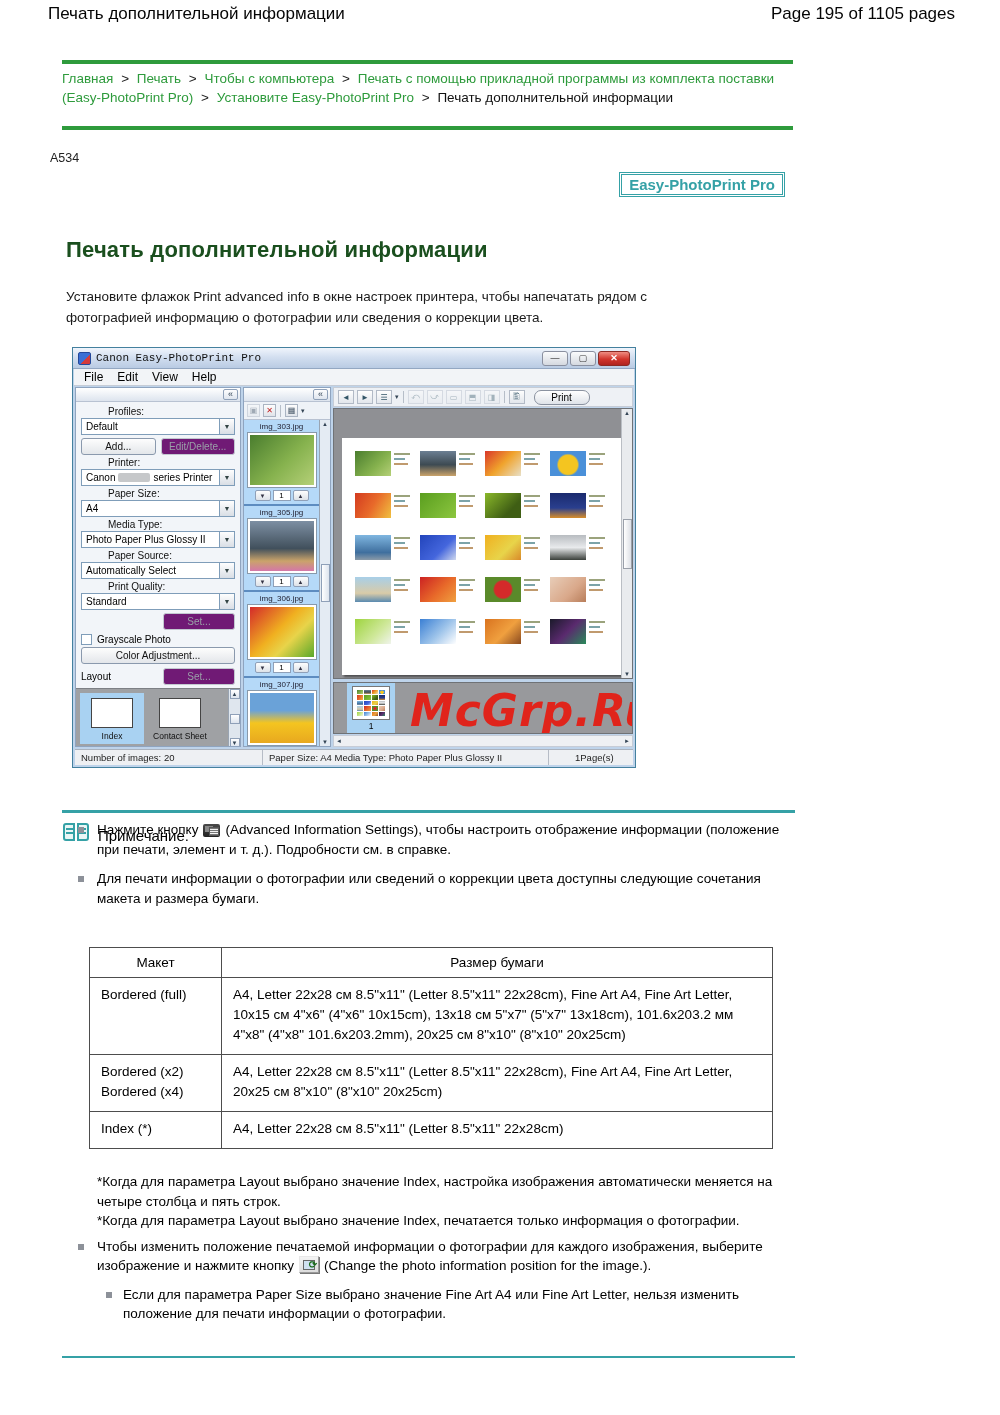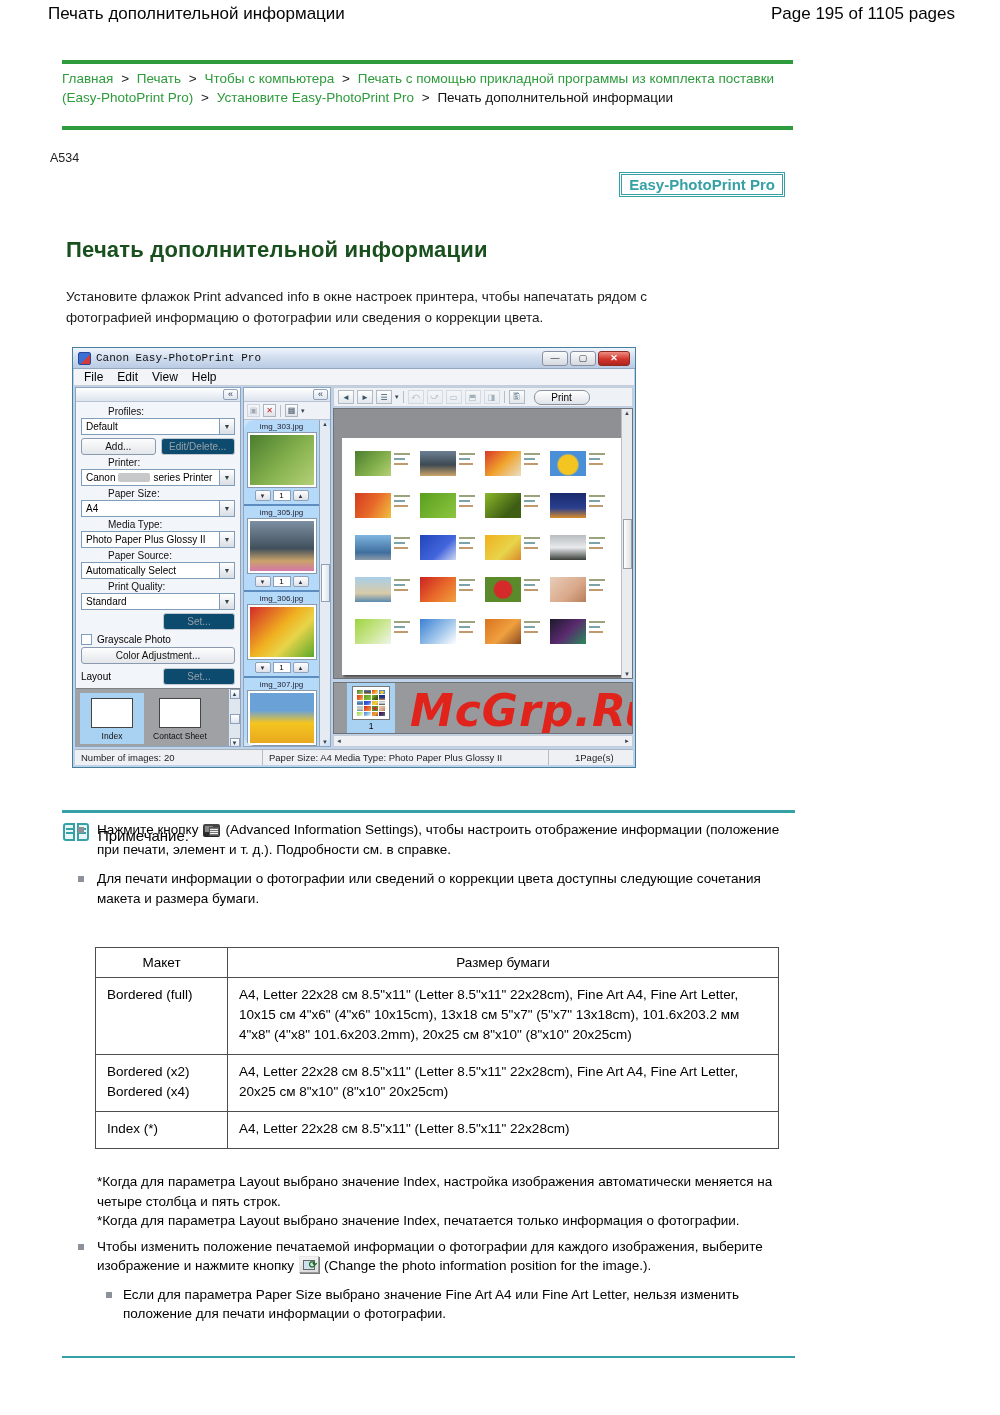--- a/index.html
+++ b/index.html
@@ -31,21 +31,21 @@
   .bullet-item .sq { position:absolute; left:12px; top:7px; width:6px; height:6px; background:#8d9199; }
   .inline-icon { display:inline-block; vertical-align:-3px; margin:0 5px; }
   .adv-icon { width:17px; height:13px; background:linear-gradient(#4a4a4a,#222); border-radius:2px; position:relative; }
   .adv-icon:before { content:""; position:absolute; left:2px; top:2px; width:8px; height:6px; background:#888; }
   .adv-icon:after { content:""; position:absolute; right:1px; bottom:1px; width:8px; height:7px; background:#f2f2f2; border:1px solid #555; background-image:linear-gradient(#777 1px,transparent 1px); background-size:100% 2px; }
   .chg-icon { width:20px; height:17px; border:1px solid #9a9a9a; border-top-color:#e8e8e8; border-left-color:#e8e8e8; background:linear-gradient(#f4f4f4,#dcdcdc); position:relative; box-shadow:1px 1px 0 #777; }
   .chg-icon:before { content:""; position:absolute; left:3px; top:3px; width:10px; height:8px; background:#cfe0ef; border:1px solid #666; }
   .chg-icon:after { content:"⟳"; position:absolute; right:1px; bottom:-2px; font-size:10px; color:#1a6a1a; font-weight:bold; }
 
   
-  table.combo { position:absolute; top:947px; left:95px; width:684px; border-collapse:collapse; font-size:13.5px; }
+  table.combo { position:absolute; top:947px; left:89px; width:684px; border-collapse:collapse; font-size:13.5px; }
   table.combo th, table.combo td { border:1.5px solid #4d4d4d; vertical-align:top; }
   table.combo th { font-weight:normal; text-align:center; padding:7px 4px; }
   table.combo td { padding:7px 11px 9px; line-height:20px; }
   td.col-layout { width:132px; }
 
   
   .bottom-block { position:absolute; top:1172px; left:66px; width:724px; font-size:13.5px; line-height:19.5px; }
   .footnotes { padding-left:31px; margin-bottom:6px; }
   .sub-bullet { position:relative; padding-left:57px; margin-top:2px; }
   .sub-bullet .sq { left:40px; }
@@ -72,21 +72,21 @@
 
   
   .left-panel { width:166px; background:#f2f5f9; border:1px solid #8fa4bf; display:flex; flex-direction:column; overflow:hidden; }
   .lp { padding:2px 5px 0; }
   .lbl { font-size:10px; color:#101010; margin:2px 0 1px;padding-left:27px; }
   .dd { height:17px; border:1px solid #7f9db9; background:#fff; display:flex; align-items:center; font-size:10px; }
   .dd .dd-val { flex:1; padding:0 4px; white-space:nowrap; overflow:hidden; }
   .dd-arrow { width:15px; height:100%; border-left:1px solid #7f9db9; background:linear-gradient(#fefefe,#d9dee5); font-size:7px; display:flex; align-items:center; justify-content:center; color:#344; }
   .blurred-model { display:inline-block; width:32px; height:9px; background:#c6c8ca; border-radius:2px; margin:0 3px; vertical-align:-1px; }
   .btn { height:17px; border:1px solid #8a99ad; border-radius:3px; background:linear-gradient(#fdfdfd,#e3e6ea); font-size:10px; display:flex; align-items:center; justify-content:center; color:#111; }
-  .btn.disabled { color:#9aa0a8; border-color:#c2c8d0; background:#0c4a6e; }
+  .btn.disabled { color:#9aa0a8; border-color:#c2c8d0; background:#701a75; }
   .btn-row { display:flex; gap:5px; margin:3px 0 1px; }
   .btn-row .btn { flex:1; }
   .set-row { display:flex; justify-content:flex-end; margin:3px 0 1px; }
   .set-row .btn { width:72px; }
   .chk-row { display:flex; align-items:center; gap:5px; margin:4px 0 2px; }
   .chk { width:11px; height:11px; border:1px solid #7f9db9; background:#fff; font-size:9px; line-height:10px; text-align:center; color:#1a5c2a; }
   .layout-row { display:flex; align-items:center; justify-content:space-between; margin:4px 0 3px; }
   .layout-row .btn { width:72px; }
   .gallery { background:#9fa1a4; border-top:1px solid #7d8085; flex:1; min-height:60px; display:flex; padding:4px 0 4px 4px; gap:4px; position:relative; overflow:hidden; }
   .gal-item { width:64px; display:flex; flex-direction:column; align-items:center; padding-top:5px; gap:3px; font-size:8.5px; text-align:center; color:#101010; }
@@ -95,21 +95,21 @@
   .sheet .rows { width:100%; height:100%; background-image:repeating-linear-gradient(#9a9a9a 0 1px, transparent 1px 4px), repeating-linear-gradient(90deg,#9a9a9a 0 1px, transparent 1px 5px); }
   .gal-scroll { position:absolute; right:0; top:0; bottom:0; width:12px; background:#dfe6ee; border-left:1px solid #99a4b2; display:flex; flex-direction:column; justify-content:space-between; align-items:center; font-size:6px; color:#345; }
   .gal-scroll .box { width:10px; height:10px; border:1px solid #8fa0b8; background:linear-gradient(#fff,#dde4ee); display:flex; align-items:center; justify-content:center; }
 
   
   .mid-panel { width:88px; background:#cfe4f9; border:1px solid #8fa4bf; display:flex; flex-direction:column; overflow:hidden; }
   .mid-toolbar { height:18px; display:flex; align-items:center; gap:3px; padding:0 3px; background:#eef2f7; border-bottom:1px solid #b8c2d2; }
   .tb-ico { width:13px; height:13px; border:1px solid #aab4c2; background:linear-gradient(#fdfdfd,#e0e4ea); font-size:8px; display:flex; align-items:center; justify-content:center; color:#456; }
   .tb-ico.dim { opacity:.45; }
   .tb-sep { width:1px; height:12px; background:#b6bec8; margin:0 1px; }
-  .mid-body { flex:1; display:flex; overflow:hidden;border-radius:11px; }
+  .mid-body { flex:1; display:flex; overflow:hidden; }
   .cards { flex:1; overflow:hidden; }
   .card { border-bottom:2px solid #5d8cc0; background:#b5d9f8; padding:2px 3px 3px; }
   .card-name { font-size:8px; text-align:center; color:#223; margin-bottom:2px; white-space:nowrap; overflow:hidden; }
   .card-photo { width:68px; height:54px; margin:0 auto; border:2px solid #fff; box-shadow:0 0 0 1px #8899aa; }
   .spinner { display:flex; justify-content:center; gap:2px; margin-top:3px; }
   .sp-btn { width:16px; height:11px; border:1px solid #8fa0b8; border-radius:2px; background:linear-gradient(#fdfdfd,#dde2e8); font-size:6px; display:flex; align-items:center; justify-content:center; color:#334; }
   .sp-num { width:18px; height:11px; border:1px solid #8fa0b8; background:#fff; font-size:8px; display:flex; align-items:center; justify-content:center; }
   .vscroll { width:11px; background:#e4ebf3; border-left:1px solid #99a4b2; display:flex; flex-direction:column; align-items:center; justify-content:space-between; padding:1px 0; font-size:6px; color:#345; }
   .vscroll .thumb { width:9px; height:38px; border:1px solid #8fa0b8; background:linear-gradient(90deg,#fff,#dde4ee); }
 

